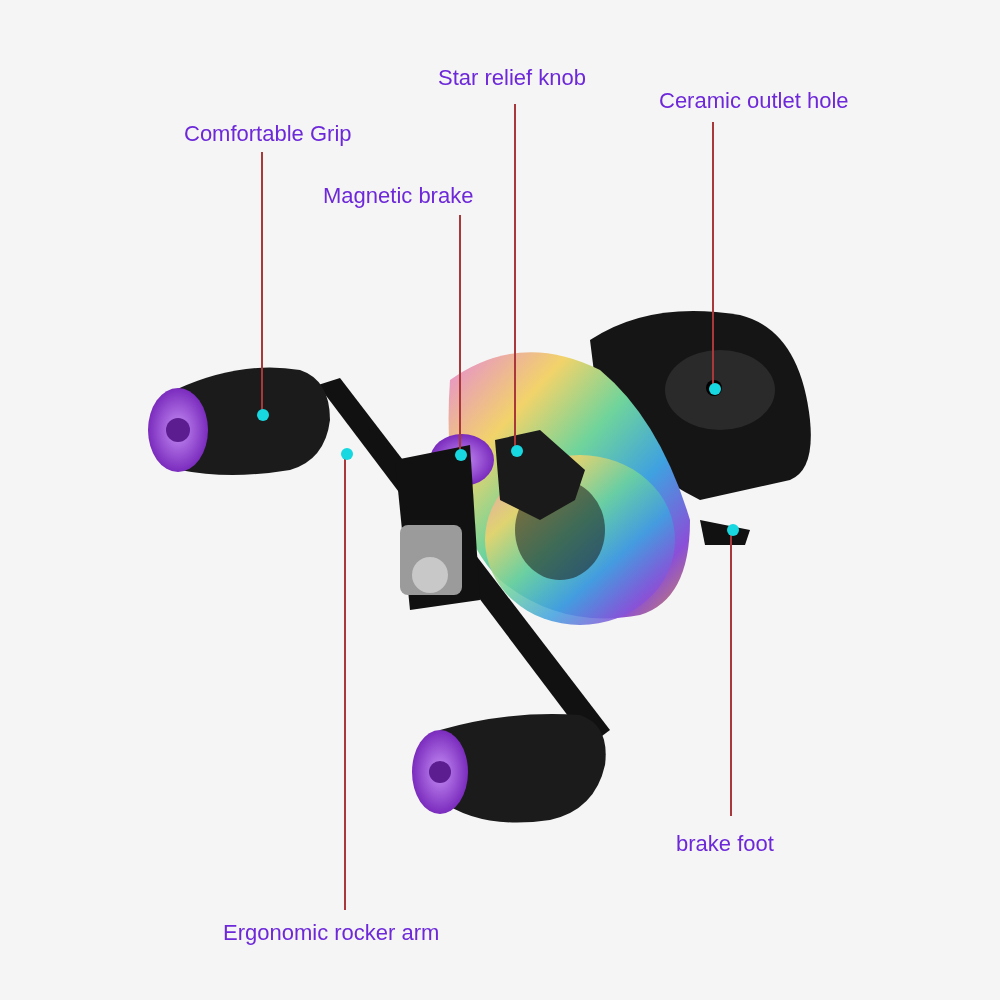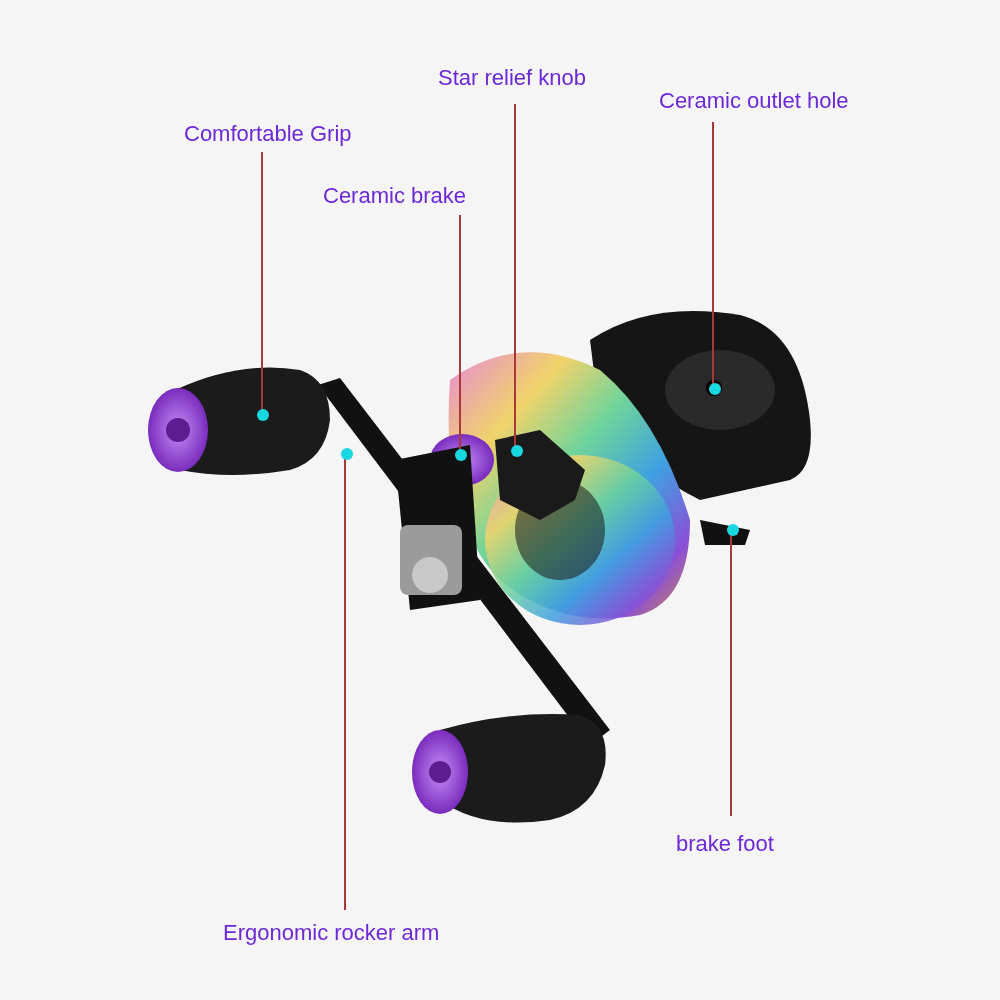--- a/index.html
+++ b/index.html
@@ -52,21 +52,21 @@
   <circle cx="178" cy="430" r="12" fill="#5b1d8f"></circle>
 
   <path d="M440 730 Q510 710 580 715 Q610 725 605 765 Q595 810 550 820 Q480 830 440 800 Z" fill="#1b1b1b"></path>
   <ellipse cx="440" cy="772" rx="28" ry="42" fill="url(#knob)"></ellipse>
   <circle cx="440" cy="772" r="11" fill="#5b1d8f"></circle>
 </svg>
 
 <div class="label" style="left:184px;top:121px;">Comfortable Grip</div>
 <div class="label" style="left:438px;top:65px;">Star relief knob</div>
 <div class="label" style="left:628px;top:88px;margin-left:31px;">Ceramic outlet hole</div>
-<div class="label" style="left:323px;top:183px;">Ceramic brake</div>
+<div class="label" style="left:323px;top:183px;">Magnetic brake</div>
 <div class="label" style="left:676px;top:831px;">brake foot</div>
 <div class="label" style="left:223px;top:920px;text-align:center;">Ergonomic rocker arm</div>
 
 <div class="leader" style="left:261px;top:152px;height:262px;"></div>
 <div class="leader" style="left:514px;top:104px;height:346px;"></div>
 <div class="leader" style="left:712px;top:122px;height:266px;"></div>
 <div class="leader" style="left:459px;top:215px;height:240px;"></div>
 <div class="leader" style="left:730px;top:530px;height:286px;"></div>
 <div class="leader" style="left:344px;top:454px;height:456px;"></div>
 

